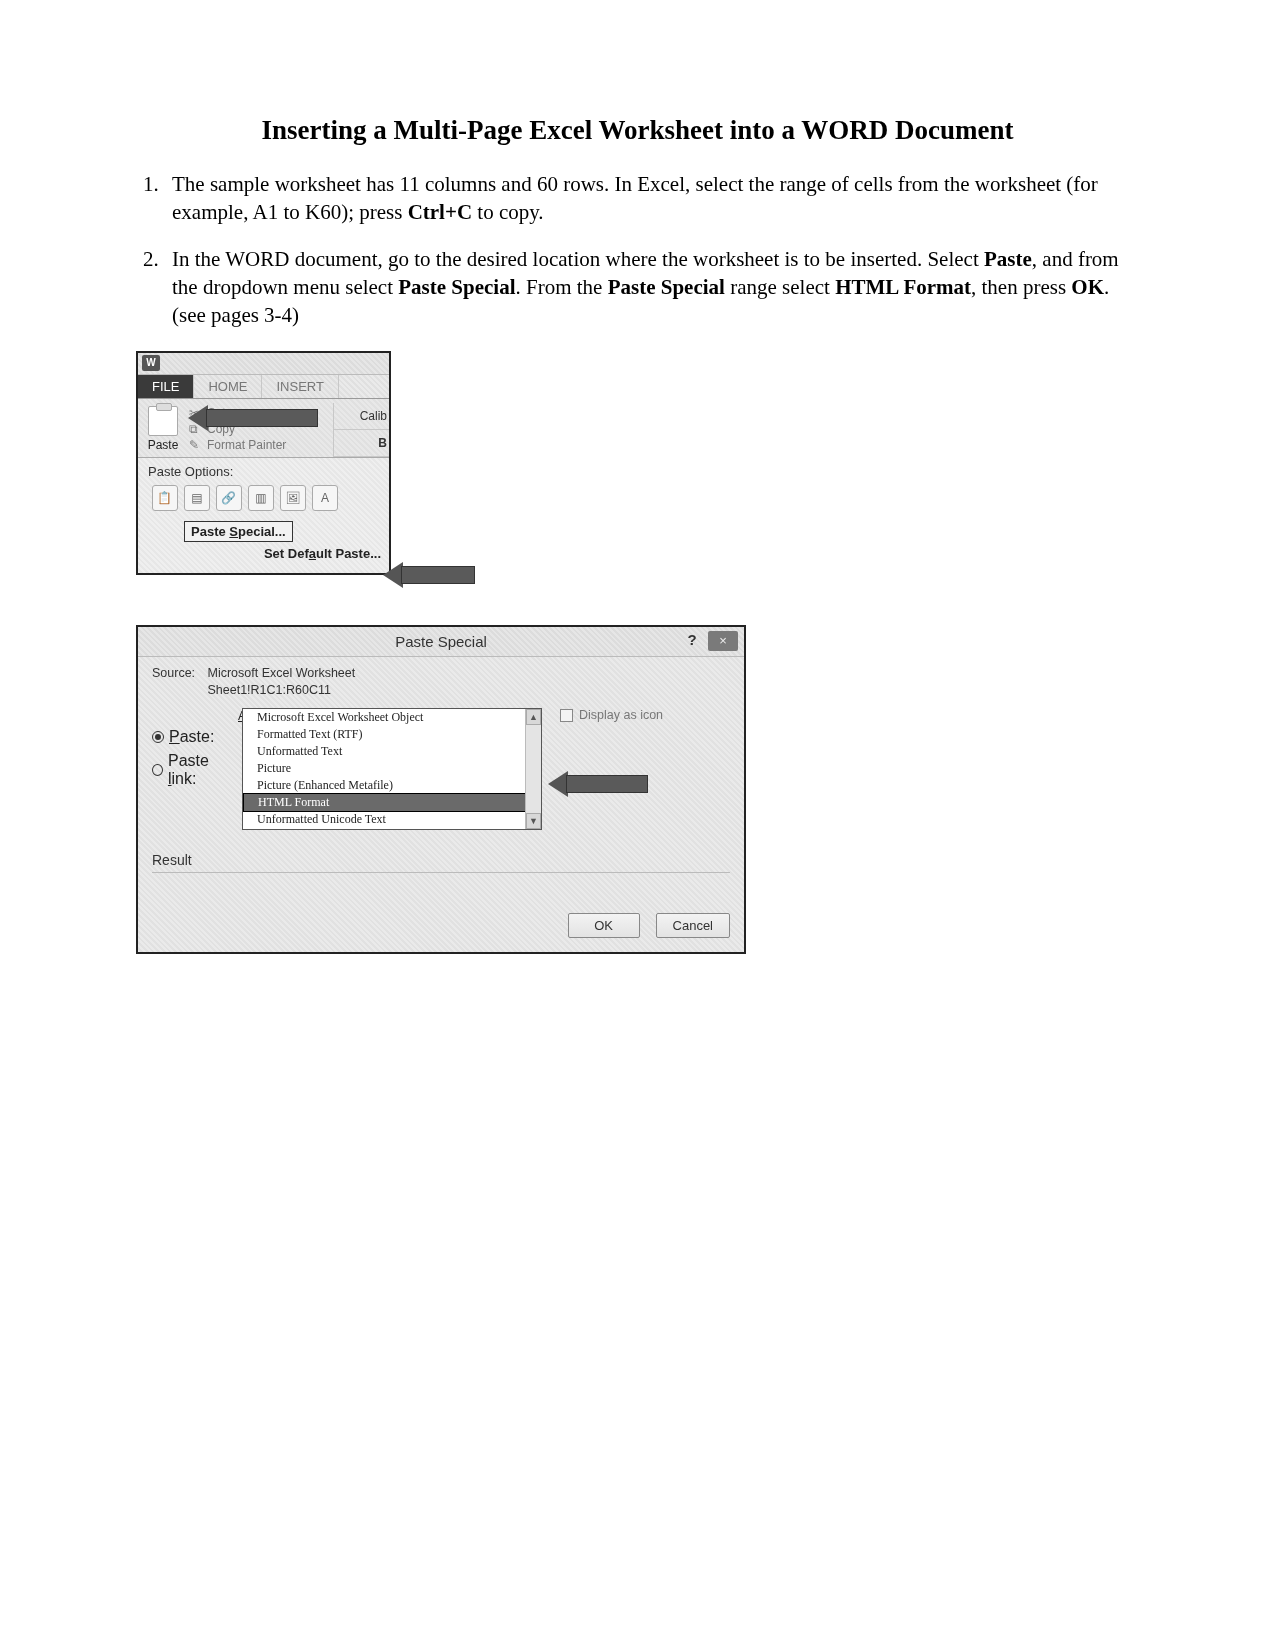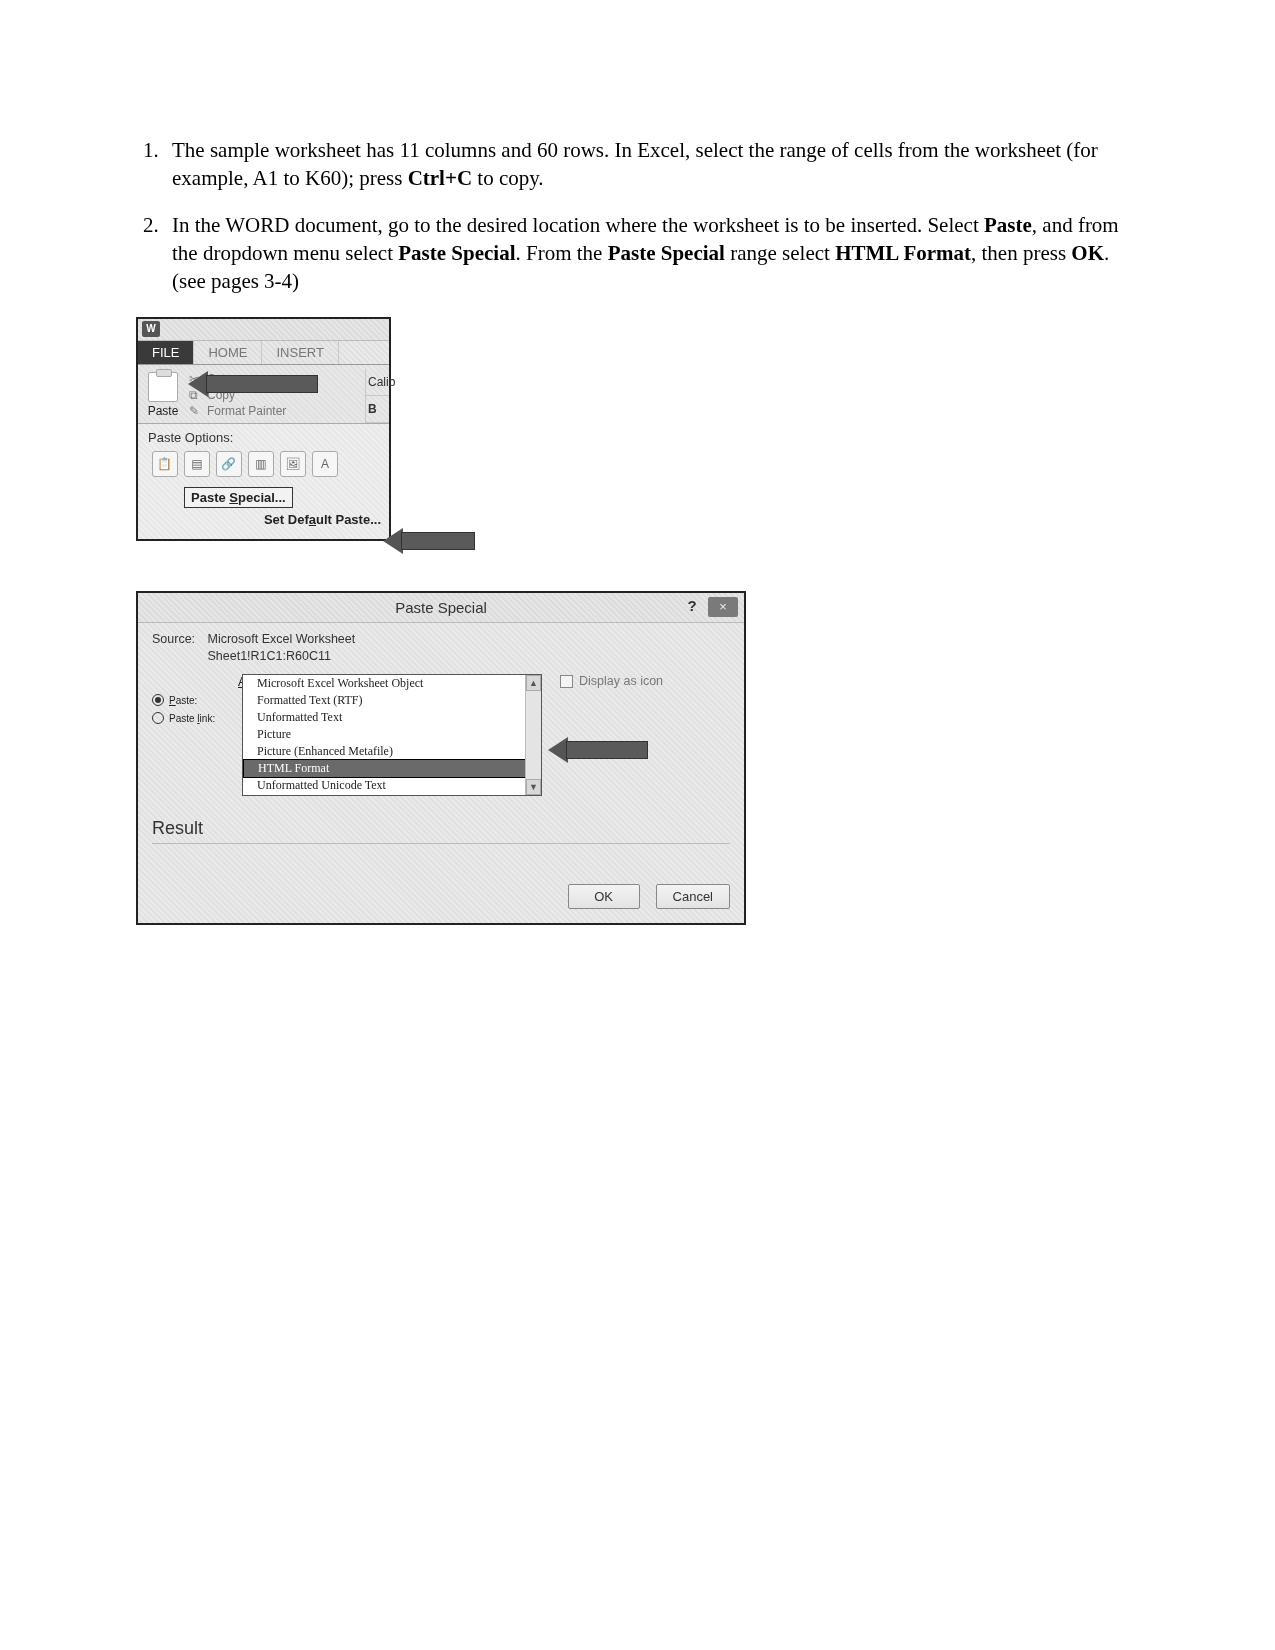--- a/index.html
+++ b/index.html
@@ -82,22 +82,22 @@
   .ss1 .clipmid {
     flex:1; padding:2px 0; position:relative;
   }
   .ss1 .clipmid .row { display:flex; align-items:center; gap:4px; padding:1px 3px; font-size:12px; color:#777;}
   .ss1 .clipmid .sic { width:14px;height:14px; }
   .ss1 .bigarrow-left {
     position:absolute; top:2px; left:2px; width:130px; height:26px;
   }
   .ss1 .fmtp { color:#333; font-size:12px; padding-left:6px; }
   .ss1 .rightcol {
-    width:24px;border-left:1px solid #c8c8c8;
-    text-align:left;font-size:12px;color:#333;
+    width:56px;border-left:1px solid #c8c8c8;
+    text-align:right;font-size:12px;color:#333;
   }
   .ss1 .rightcol .ln{padding:6px 2px;border-bottom:1px solid #c8c8c8;}
   .ss1 .dropdown {
     border-top:1px solid #aaa;
     background: repeating-linear-gradient(45deg,#efefef,#efefef 2px,#e7e7e7 2px,#e7e7e7 4px);
     padding:6px 8px 10px 10px;
   }
   .ss1 .dd-title { font-size:13px; color:#333; margin-bottom:6px;}
   .ss1 .dd-icons { display:flex; gap:6px; margin-bottom:10px; padding-left:4px;}
   .ss1 .dd-ic {
@@ -154,21 +154,21 @@
   }
   .ss2 .titlebar .close {
     position:absolute;right:6px;top:4px;width:30px;height:20px;background:#7a7a7a;
     color:#eee;text-align:center;line-height:20px;border-radius:2px;font-size:13px;
   }
   .ss2 .body { padding:8px 14px 14px 14px; }
   .ss2 .src { font-size:12.5px; color:#333; line-height:1.35; }
   .ss2 .src .lbl { display:inline-block; width:52px;}
   .ss2 .midrow { display:flex; margin-top:10px; gap:8px; }
   .ss2 .radios { width:82px; padding-top:20px;}
-  .ss2 .radio { display:flex;align-items:center;gap:5px;font-size:10px;margin-bottom:6px;}
+  .ss2 .radio { display:flex;align-items:center;gap:5px;font-size:16px;margin-bottom:6px;}
   .ss2 .rdot { width:12px;height:12px;border:1px solid #333;border-radius:50%;display:inline-flex;align-items:center;justify-content:center;}
   .ss2 .rdot.filled::after{content:"";width:6px;height:6px;background:#333;border-radius:50%;}
   .ss2 .aslbl { font-size:12.5px; margin-bottom:2px; margin-left:86px; position:absolute; top:82px;}
   .ss2 .listwrap { position:relative; }
   .ss2 .listbox {
     width:300px;height:122px;border:1px solid #555;background:#fff;
     font-size:12px;overflow:hidden;position:relative;
   }
   .ss2 .listbox .li{ padding:1px 14px; white-space:nowrap;font-family:Liberation Serif, serif;}
   .ss2 .listbox .li.sel{
@@ -177,38 +177,39 @@
   .ss2 .listbox .scroll {
     position:absolute;right:0;top:0;bottom:0;width:16px;background:#e4e4e4;border-left:1px solid #bbb;
   }
   .ss2 .listbox .scroll .btn{height:16px;border:1px solid #aaa;background:#d8d8d8;display:flex;align-items:center;justify-content:center;font-size:9px;color:#555;}
   .ss2 .listbox .scroll .track{position:absolute;top:16px;bottom:16px;left:0;right:0;}
   .ss2 .listbox .scroll .btn.bottom{position:absolute;bottom:0;left:0;right:0;}
   .ss2 .dispicon { display:flex;align-items:flex-start;gap:6px;font-size:12.5px;color:#777;margin-left:10px;}
   .ss2 .chk{width:13px;height:13px;border:1px solid #888;background:#f4f4f4;margin-top:1px;}
   .ss2 .listarrow { position:absolute; top:62px; left:306px; width:100px;height:28px;}
   .ss2 .resultarea { margin-top:22px;}
-  .ss2 .fieldset-lbl{font-size:18px;color:#333;}
+  .ss2 .fieldset-lbl{font-size:14px;color:#333;}
   .ss2 .hr{height:1px;background:#bbb;margin:4px 0 8px 0;}
   .ss2 .result-row{display:flex;gap:12px;align-items:flex-start;padding-left:18px;}
   .ss2 .ricon{width:34px;height:34px;border:1px solid #aaa;background:#f0f0f0;position:relative;border-radius:2px;}
   .ss2 .ricon::before{content:"";position:absolute;top:-5px;left:9px;width:14px;height:7px;border:1px solid #aaa;background:#ddd;border-radius:2px;}
   .ss2 .ricon::after{content:"";position:absolute;right:-6px;bottom:-4px;width:18px;height:18px;border:1px solid #999;background:#fff;border-radius:1px;}
   .ss2 .rtext{font-size:12.5px;color:#333;}
   .ss2 .btnrow{display:flex;justify-content:flex-end;gap:16px;margin-top:40px;}
   .ss2 .dbtn{
     min-width:72px;padding:4px 16px;border:1px solid #888;background:linear-gradient(#f3f3f3,#e3e3e3);
     font-size:13px;color:#333;text-align:center;border-radius:2px;
   }
   .u { text-decoration: underline; }
 </style>
 </head>
 <body>
 
 <div class="page">
+  <div class="title">Inserting a Multi-Page Excel Worksheet into a WORD Document</div>
 
   <ol class="steps">
     <li>
       <span>The sample worksheet has 11 columns and 60 rows. In Excel, select the range of cells from the worksheet (for example, A1 to K60); press </span><b>Ctrl+C</b><span> to copy.</span>
     </li>
     <li>
       <span>In the WORD document, go to the desired location where the worksheet is to be inserted. Select </span><b>Paste</b><span>, and from the dropdown menu select </span><b>Paste Special</b><span>. From the </span><b>Paste Special</b><span> range select </span><b>HTML Format</b><span>, then press </span><b>OK</b><span>. (see pages 3-4)</span>
     </li>
   </ol>
 

